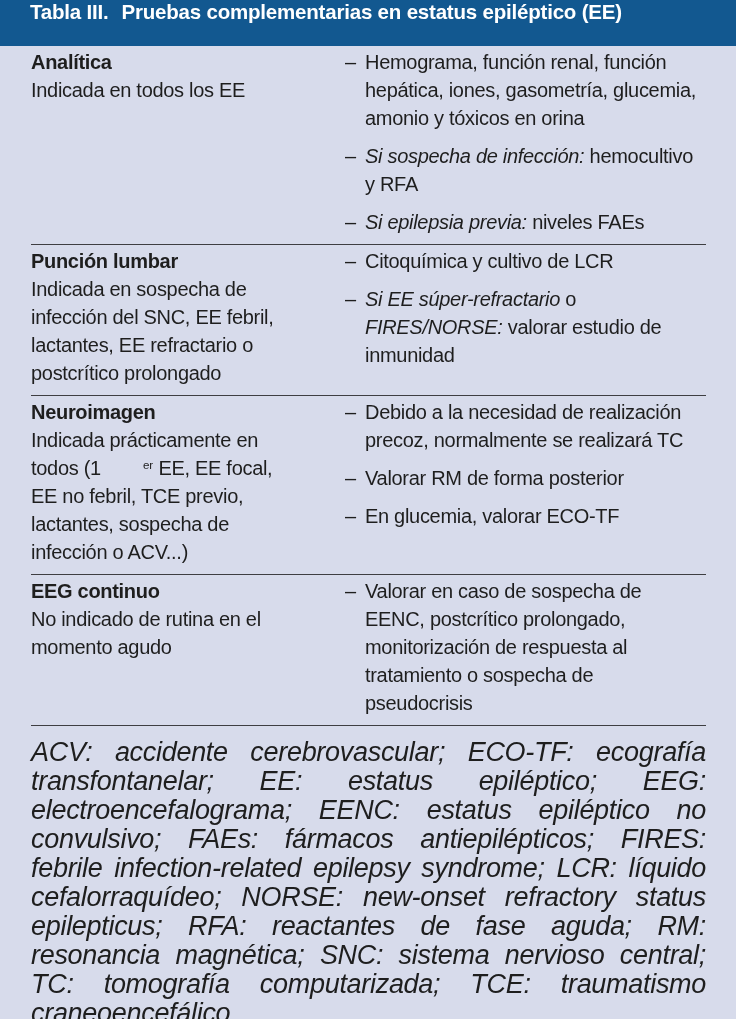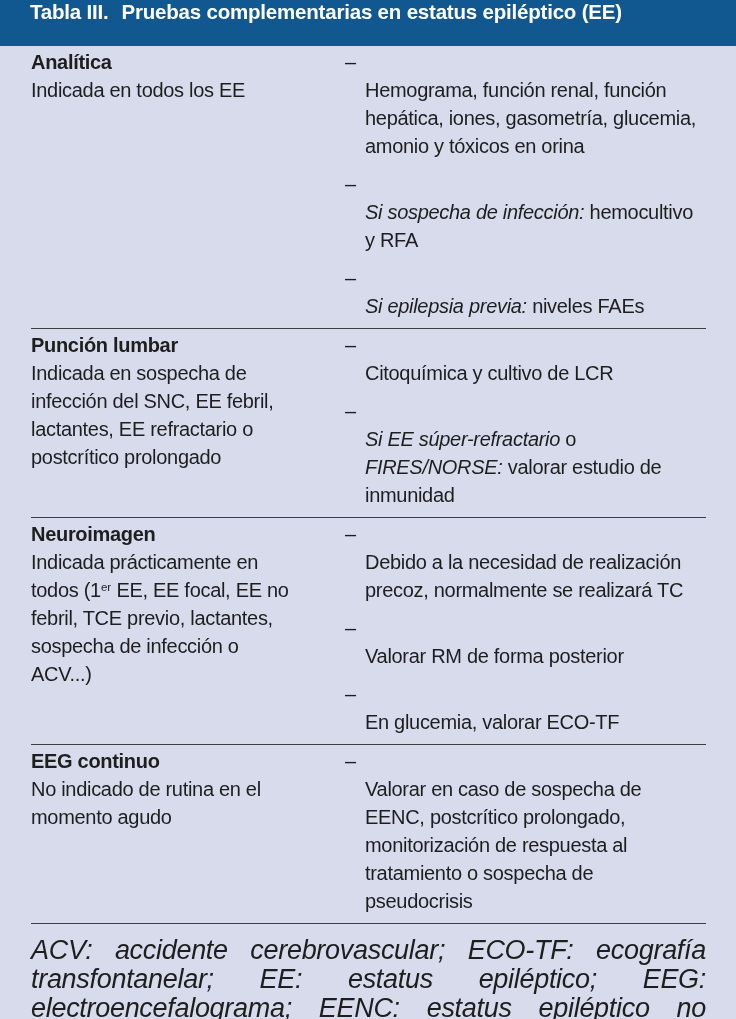--- a/index.html
+++ b/index.html
@@ -33,23 +33,23 @@
     font-size:20px;
     line-height:28px;
     letter-spacing:-0.3px;
   }
   .left{width:258px;flex-shrink:0;padding-right:56px;}
   .test-name{font-weight:bold;}
   .right{flex:1;min-width:0;}
   .item{display:flex;margin-top:10px;}
   .item:first-child{margin-top:0;}
   .dash{width:20px;flex-shrink:0;}
-  .itxt{flex:1;min-width:0;margin-top:28px;}
+  .itxt{flex:1;min-width:0;}
   .seg-i{font-style:italic;}
-  sup.seg-sup{font-size:0.58em;line-height:0;vertical-align:0.5em;letter-spacing:0;}
+  sup.seg-sup{font-size:0.58em;line-height:0;vertical-align:0.5em;letter-spacing:0;margin-left:42px;}
   .footnote{
     margin:0 30px 0 31px;
     padding-top:12px;
     font-style:italic;
     font-size:27px;
     line-height:29px;
     letter-spacing:-0.3px;
     text-align:justify;
   }
 </style>

